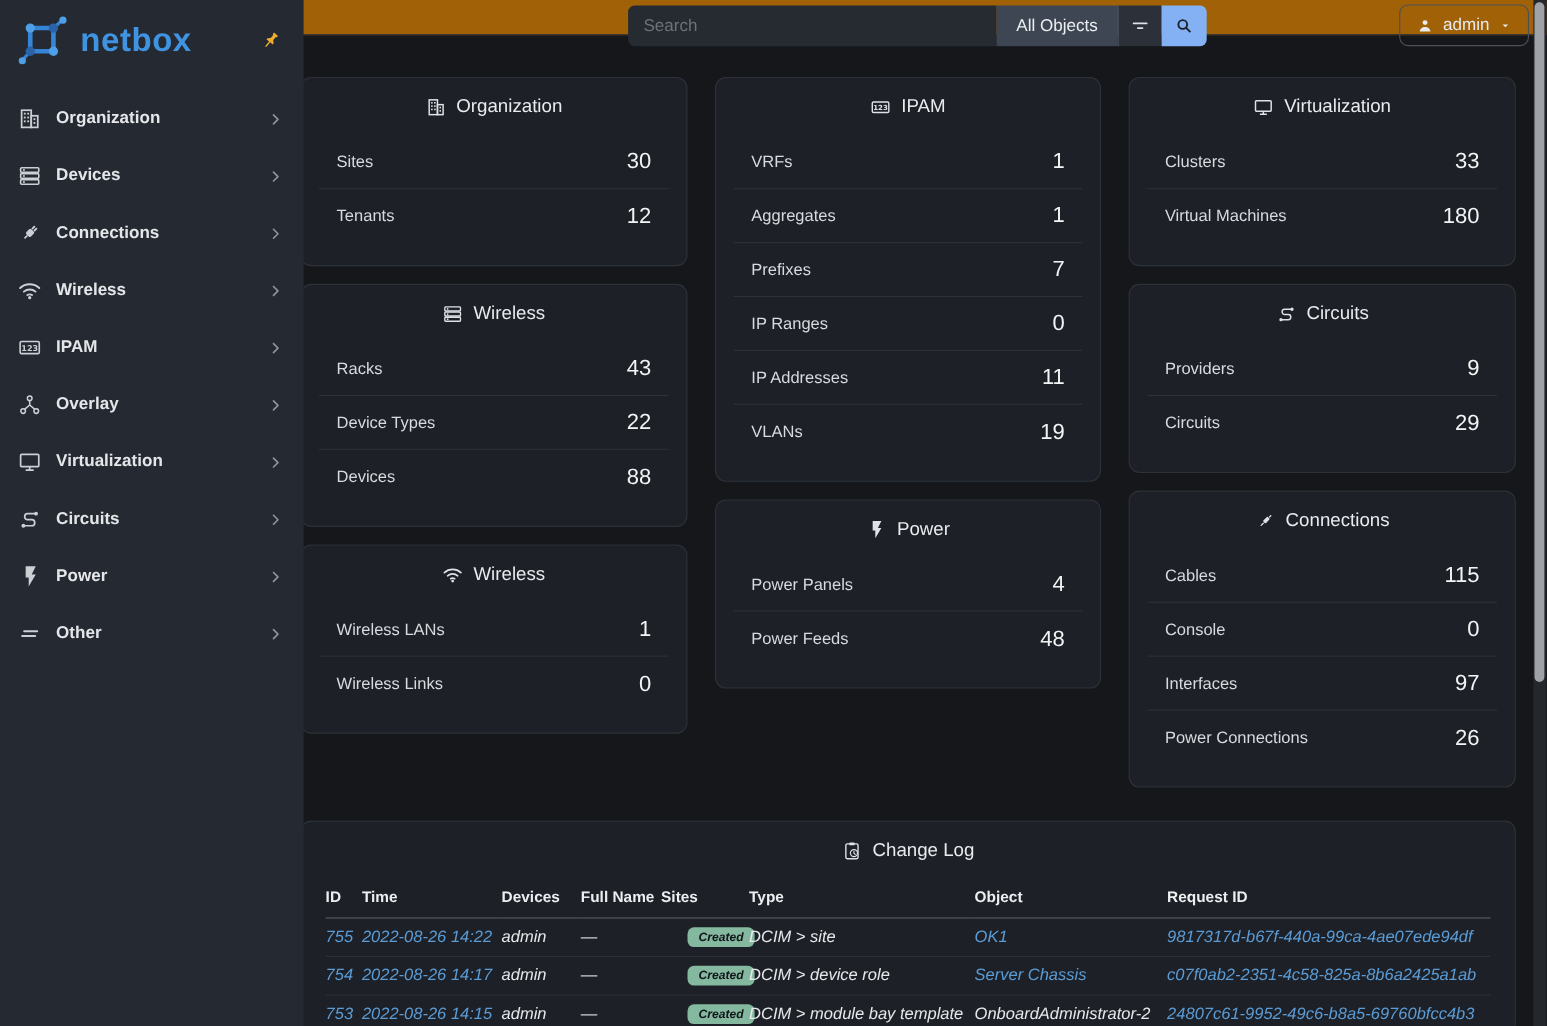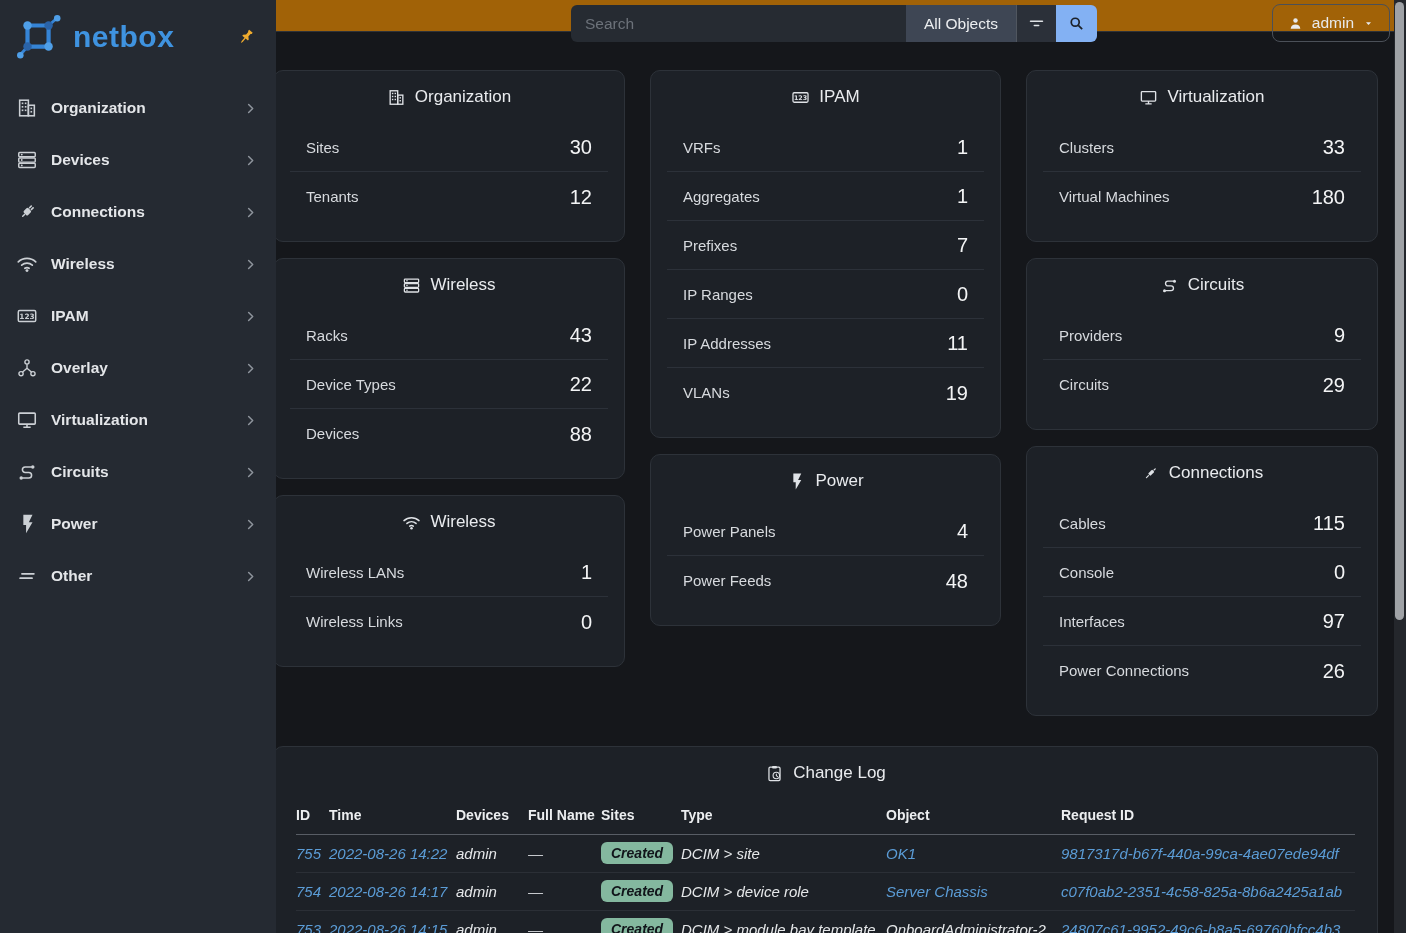--- a/index.html
+++ b/index.html
@@ -62,21 +62,21 @@
   
   .panel { background:#1d2127; border:1px solid #2d3239; border-radius:10px; margin-top:30px; }
   .cl-table { width:calc(100% - 44px); margin:4px 22px 0 22px; border-collapse:collapse; table-layout:fixed; }
   .cl-table th { text-align:left; font-size:14px; font-weight:bold; color:#eceef0;
     padding:4px 6px 11px 0; border-bottom:1px solid #585d65; white-space:nowrap; }
   .cl-table td { font-size:15px; padding:7px 6px 8px 0; border-bottom:1px solid #2b2f36; white-space:nowrap;font-style:italic; }
   .link { color:#5b9cd6; text-decoration:none; cursor:pointer; }
   .plain { color:#e6e8ea; }
   .dash { color:#c6c9cd; }
   .badge { display:inline-block; background:#84b89f; color:#11151a; font-weight:bold;
-    font-size:14px; padding:3px 10px; border-radius:6px; }
+    font-size:11px; padding:3px 10px; border-radius:6px;margin-left:24px; }
 
   
   .scrollbar { position:absolute; right:0; top:0; width:12px; height:933px; background:#24272c; z-index:5; }
   .scroll-thumb { position:absolute; left:1px; top:2px; width:9px; height:618px; background:#9fa2a6; border-radius:5px; cursor:pointer; }
 </style>
 </head>
 <body>
 
 <svg width="0" height="0" style="position:absolute" aria-hidden="true">
   <defs>

